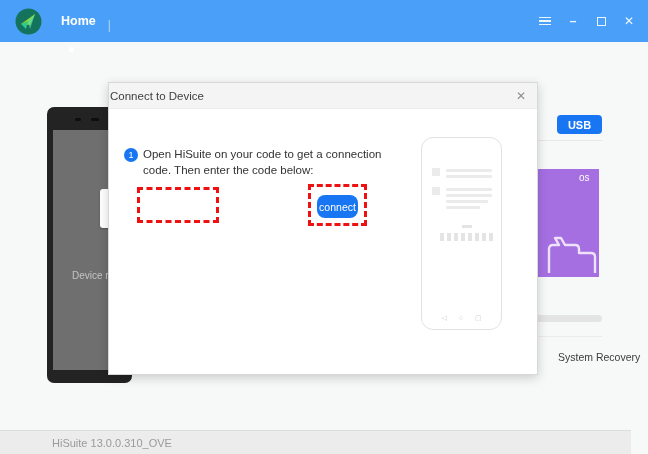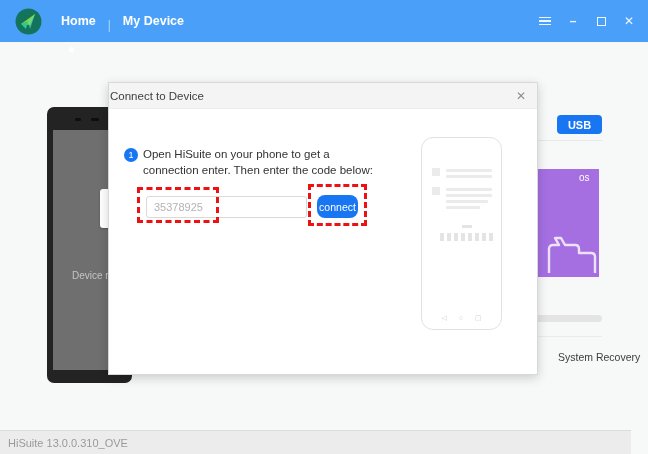--- a/index.html
+++ b/index.html
@@ -21,21 +21,21 @@
   .nav-dot{position:absolute;left:10px;top:37px;width:5px;height:5px;border-radius:50%;background:#ffffff;}
   .win-controls{margin-left:auto;display:flex;align-items:center;gap:14px;padding-right:12px;}
   .wc{color:rgba(255,255,255,.9);font-size:12px;width:14px;height:14px;display:flex;align-items:center;justify-content:center;cursor:pointer;}
   .wc-min{font-weight:bold;}
   .wc-max span{display:block;width:9px;height:9px;border:1.5px solid rgba(255,255,255,.9);}
   .wc-menu span{display:block;width:12px;height:8px;border-top:1.5px solid rgba(255,255,255,.9);border-bottom:1.5px solid rgba(255,255,255,.9);position:relative;}
   .wc-menu span:after{content:"";position:absolute;left:0;top:2.2px;width:12px;height:1.5px;background:rgba(255,255,255,.9);}
   
   .statusbar{
     position:absolute;left:0;top:430px;width:631px;height:24px;
-    background:#ececec;border-top:1px solid #dddddd;display:flex;align-items:center;z-index:5;
+    background:#ececec;border-top:1px solid #dddddd;display:flex;align-items:center;z-index:5;padding-left:44px;
   }
   .statusbar .version{color:#9a9a9a;font-size:11px;margin-left:8px;}
   
   .usb-btn{
     position:absolute;left:557px;top:115px;width:45px;height:19px;z-index:1;
     background:#1876f3;border:none;border-radius:4px;color:#fff;font-size:11px;font-weight:bold;
     font-family:inherit;display:flex;align-items:center;justify-content:center;cursor:pointer;
   }
   .divider1{position:absolute;left:520px;top:140px;width:82px;height:1px;background:#e8e8e8;z-index:1;}
   .tile-purple{position:absolute;left:520px;top:169px;width:79px;height:108px;background:#a56fe2;z-index:1;overflow:hidden;}
@@ -115,23 +115,20 @@
       <polygon points="6,16 20,6 15,17" fill="#8fd42a"></polygon>
       <polygon points="6,16 13,13 11,21" fill="#2ec98f"></polygon>
       <polygon points="13,13 20,6 15,21" fill="#55e0b0" opacity="0.7"></polygon>
     </svg>
     <div class="nav">
       <div class="nav-item">
         <span>Home</span>
         <span class="nav-dot"></span>
       </div>
       <span class="nav-sep">|</span>
-      <div class="nav-item">
-        <span>My Device</span>
-      </div>
     </div>
     <div class="win-controls">
       <div class="wc wc-menu">
           <span></span>
         </div>
       <div class="wc wc-min">–</div>
       <div class="wc wc-max">
           <span></span>
         </div>
       <div class="wc">✕</div>
@@ -159,22 +156,21 @@
   </div>
   <div class="usb-plug"></div>
 
   <div class="dialog">
     <div class="dialog-titlebar">
       <span class="dialog-title">Connect to Device</span>
       <span class="dialog-close">✕</span>
     </div>
     <div class="dialog-body">
       <span class="step-circle">1</span>
-      <div class="instruction">Open HiSuite on your phone to get a connection enter. Then enter the code below:</div>
-      <input class="code-input" type="text" value="35378925" style="">
+      <div class="instruction">Open HiSuite on your code to get a connection code. Then enter the code below:</div>
       <button class="connect-btn">connect</button>
 
       <div class="mock-phone">
         <div class="mock-content">
           <div class="mock-row">
             <div class="mock-sq"></div>
             <div class="mock-lines">
               <div class="mock-line w46"></div>
               <div class="mock-line w46"></div>
             </div>

